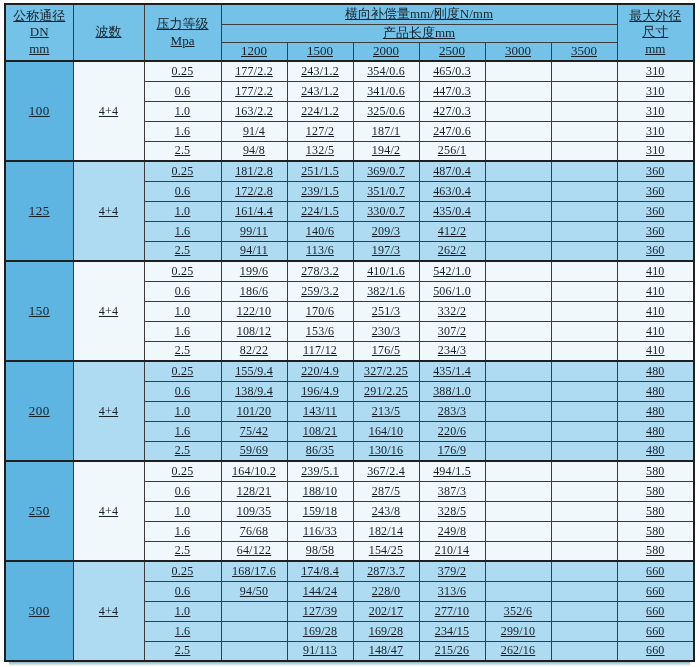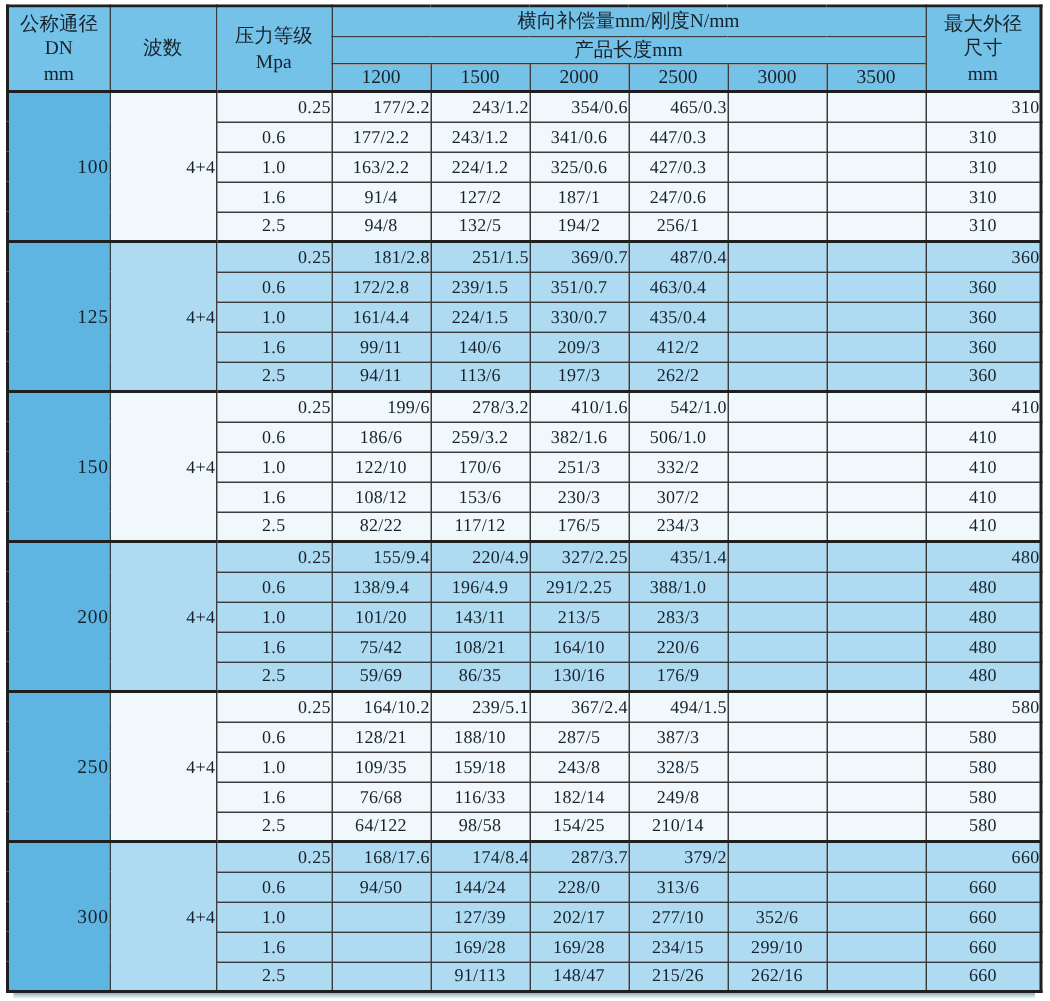--- a/index.html
+++ b/index.html
@@ -16,20 +16,21 @@
     width:700px;height:667px;overflow:hidden;
     font-family:"Liberation Serif","DejaVu Serif",serif;
     color:var(--ink);
   }
   .sheet{padding:3px 4px 0 4px;}
   table.spec{
     width:691px;
     border-collapse:collapse;
     table-layout:fixed;
     border:2px solid var(--border-strong);
+    text-decoration:underline;
   }
   col.c-dn{width:68px;}
   col.c-waves{width:71px;}
   col.c-press{width:77px;}
   col.c-len{width:66px;}
   col.c-od{width:77px;}
   th,td{
     border:1px solid var(--border);
     text-align:center;vertical-align:middle;
     padding:0;overflow:hidden;
@@ -46,21 +47,21 @@
   tr.hrow3{height:19px;margin-left:17px;}
   tbody tr{height:20px;}
   tbody td{font-size:12px;letter-spacing:.2px;}
   td.dn-cell{
     background:var(--dn-bg);
     font-size:13px;letter-spacing:.5px;
   }
   tr.stripe-white td{background:var(--stripe-white);}
   tr.stripe-blue td{background:var(--stripe-blue);}
   tr.stripe-white td.dn-cell,tr.stripe-blue td.dn-cell{background:var(--dn-bg);}
-  tr.group-start td{border-top:2px solid var(--border-strong);text-align:right;}
+  tr.group-start td{border-top:2px solid var(--border-strong);}
   .bottom-shadow{
     height:4px;margin:0 6px 0 5px;
     background:linear-gradient(#8fb3c0,rgba(255,255,255,0));
   }
 </style>
 </head>
 <body>
 
 <div class="sheet">
   <table class="spec">

